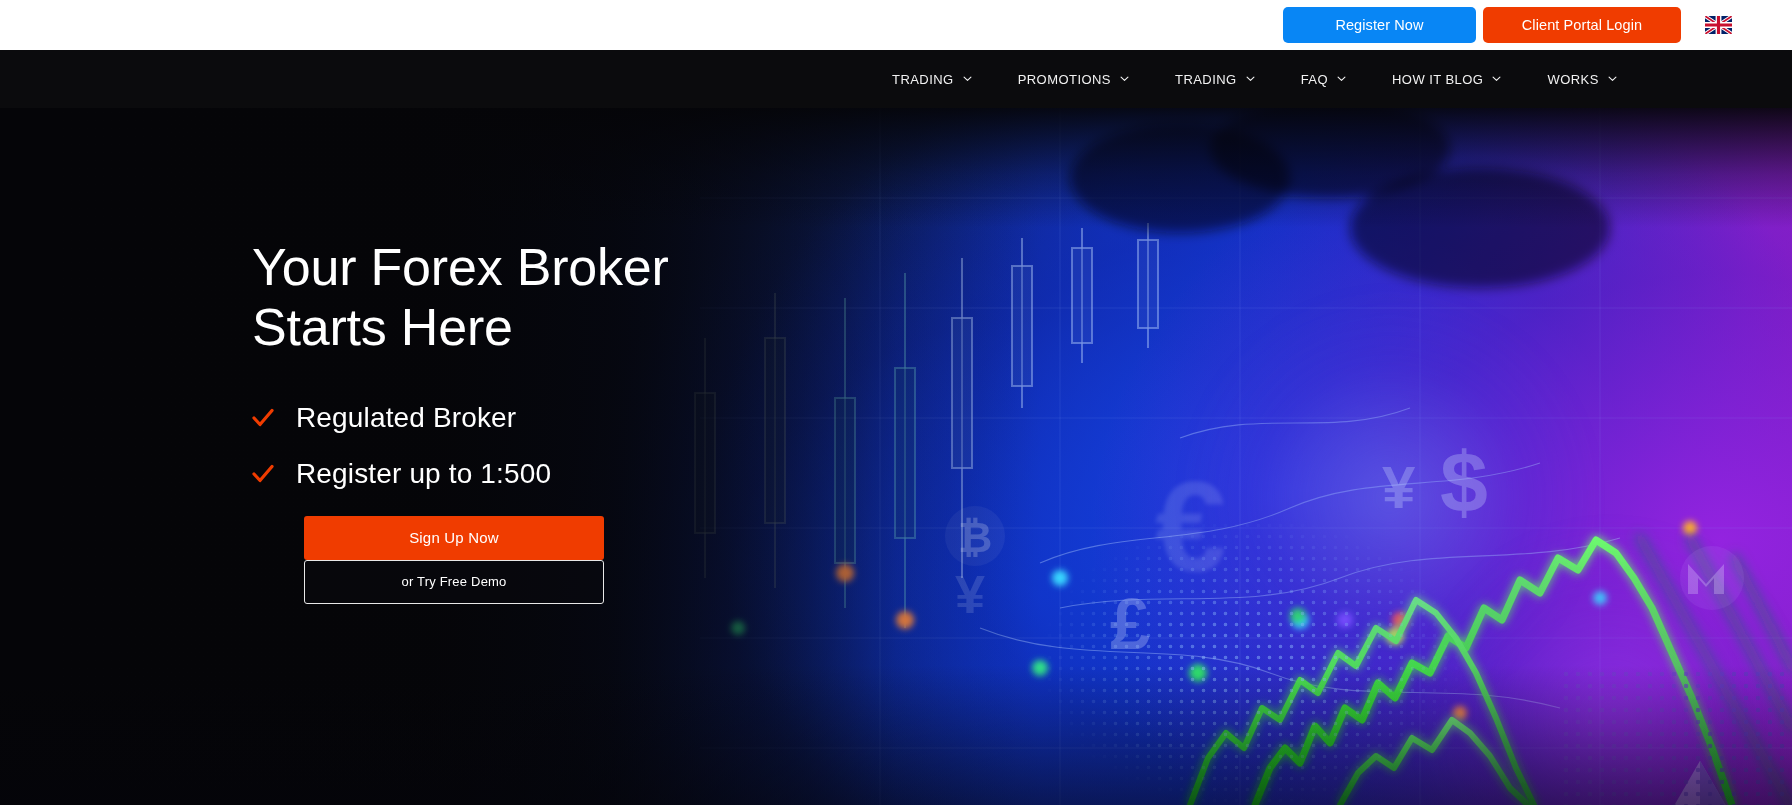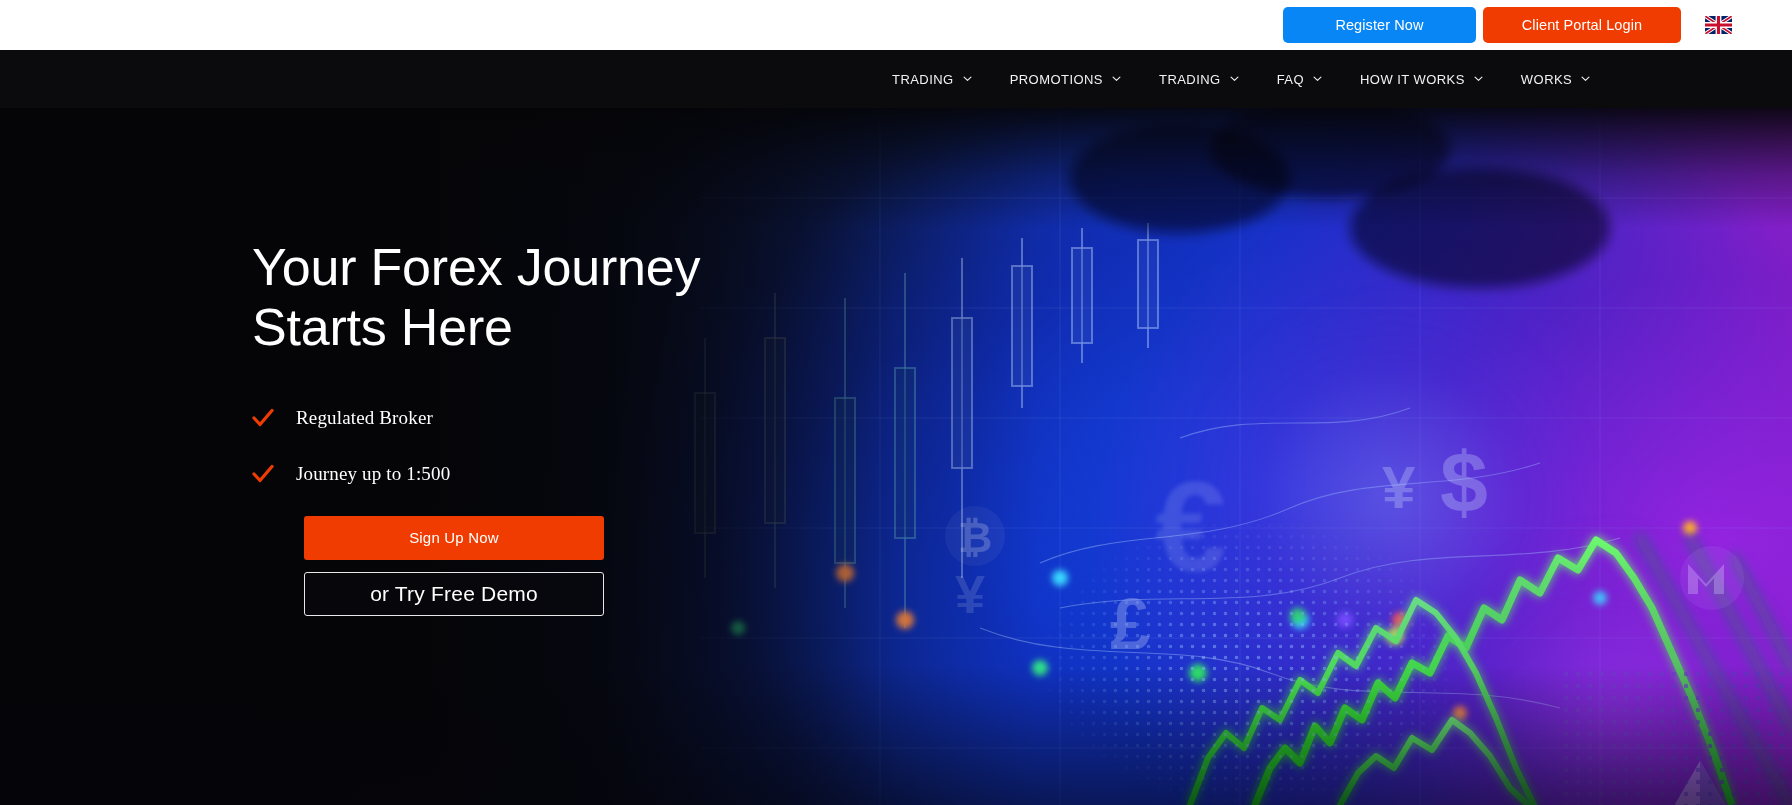--- a/index.html
+++ b/index.html
@@ -71,21 +71,21 @@
     width:160px; height:46px;
     cursor:pointer;
   }
   .logo svg { display:block; width:160px; height:46px; }
 
   .nav-list {
     position:absolute;
     left:875px;
     display:flex;
     align-items:center;
-    gap:4px;
+    gap:12px;
     list-style:none;
   }
   .nav-item {
     display:flex;
     align-items:center;
     gap:9px;
     padding:0 17px;
     color:#f2f2f2;
     font-size:13px;
     letter-spacing:0.45px;
@@ -193,47 +193,47 @@
     display:flex;
     align-items:center;
     gap:22px;
     margin-bottom:28px;
     height:28px;
   }
   .tick { width:22px; height:20px; flex:0 0 auto; }
   .tick svg { display:block; }
   .feature-text {
     color:#ffffff;
-    font-size:19px;
+    font-size:28px;
     font-weight:400;
     letter-spacing:0.15px;
-    font-family:Liberation Serif, serif;
+    font-family:Liberation Sans, sans-serif;
     text-align:center;
   }
   .cta-wrap { margin-top:20px; margin-left:52px; width:356px; }
   .cta-primary {
     display:flex; align-items:center; justify-content:center;
     width:300px; height:44px;
     background:#f03c00;
     color:#ffffff;
     border:none; border-radius:3px;
     font-size:15px;
     letter-spacing:0.2px;
     cursor:pointer;
     font-family:"Liberation Sans", sans-serif;
   }
   .cta-secondary {
     display:flex; align-items:center; justify-content:center;
     width:300px; height:44px;
-    margin-top:12px;
+    margin-top:0;
     background:rgba(10,10,14,0.55);
     color:#ffffff;
     border:1px solid #e8e8e8;
     border-radius:3px;
-    font-size:21px;
+    font-size:13px;
     letter-spacing:0.2px;
     cursor:pointer;
     font-family:"Liberation Sans", sans-serif;
   }
 
   .cursym {
     position:absolute;
     color:rgba(205,220,255,0.30);
     font-family:"Liberation Sans", sans-serif;
     font-weight:700;
@@ -288,21 +288,21 @@
     </li>
     <li class="nav-item">
       <span>FAQ</span>
       <span class="chev">
         <svg viewBox="0 0 10 7" width="9" height="6">
             <path d="M1,1.4 L5,5.2 L9,1.4" fill="none" stroke="#f2f2f2" stroke-width="1.3" stroke-linecap="round" stroke-linejoin="round"></path>
           </svg>
       </span>
     </li>
     <li class="nav-item">
-      <span>HOW IT WORKS</span>
+      <span>HOW IT BLOG</span>
       <span class="chev">
         <svg viewBox="0 0 10 7" width="9" height="6">
             <path d="M1,1.4 L5,5.2 L9,1.4" fill="none" stroke="#f2f2f2" stroke-width="1.3" stroke-linecap="round" stroke-linejoin="round"></path>
           </svg>
       </span>
     </li>
     <li class="nav-item">
       <span>WORKS</span>
       <span class="chev">
         <svg viewBox="0 0 10 7" width="9" height="6">
@@ -454,39 +454,39 @@
     <span class="cursym" style="left:1155px; top:345px; font-size:128px; opacity:0.55; filter:blur(2px);">€</span>
     <span class="cursym" style="left:1110px; top:475px; font-size:72px;">£</span>
     <span class="cursym" style="left:955px; top:455px; font-size:54px; opacity:0.6;">¥</span>
 
     <div class="bg-vignette"></div>
     <div class="bg-top-fade"></div>
     <div class="bg-bottom-fade"></div>
   </div>
 
   <div class="hero-copy">
-    <h1 class="hero-title">Your Forex Journey
+    <h1 class="hero-title">Your Forex Broker
 Starts Here</h1>
 
     <ul class="feature-list">
       <li class="feature-item">
         <span class="tick">
           <svg viewBox="0 0 22 20" width="22" height="20">
               <path d="M2,10 L8,16.5 L20,2.5" fill="none" stroke="#F03C00" stroke-width="3.2" stroke-linecap="round" stroke-linejoin="round"></path>
             </svg>
         </span>
         <span class="feature-text">Regulated Broker</span>
       </li>
       <li class="feature-item">
         <span class="tick">
           <svg viewBox="0 0 22 20" width="22" height="20">
               <path d="M2,10 L8,16.5 L20,2.5" fill="none" stroke="#F03C00" stroke-width="3.2" stroke-linecap="round" stroke-linejoin="round"></path>
             </svg>
         </span>
-        <span class="feature-text">Journey up to 1:500</span>
+        <span class="feature-text">Register up to 1:500</span>
       </li>
     </ul>
 
     <div class="cta-wrap">
       <button class="cta-primary">Sign Up Now</button>
       <button class="cta-secondary">or Try Free Demo</button>
     </div>
   </div>
 
 </section>

